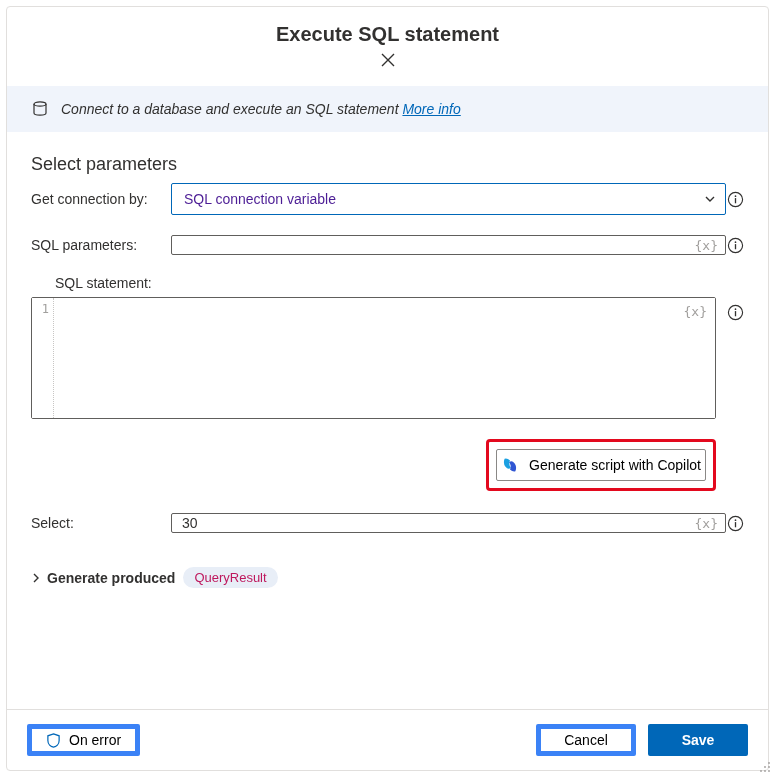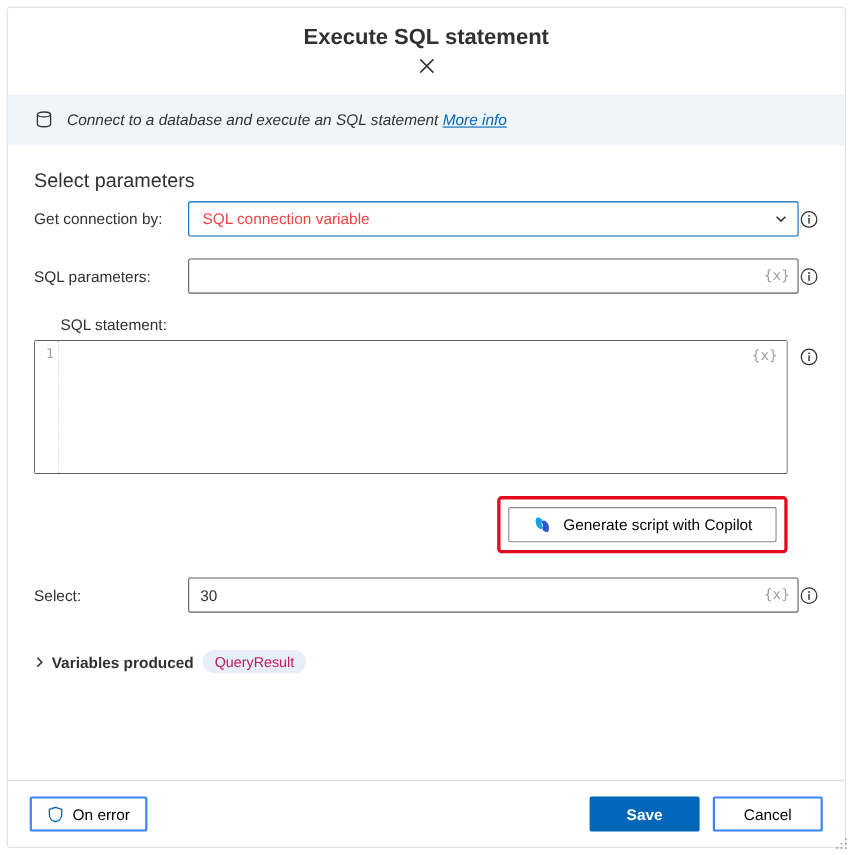--- a/index.html
+++ b/index.html
@@ -77,34 +77,34 @@
       flex: 1;
       position: relative;
     }
     .select-box {
       width: 100%;
       height: 32px;
       border: 1px solid #0067b8;
       border-radius: 2px;
       padding: 0 34px 0 12px;
       font-size: 14px;
-      color: #ef4444;
+      color: #4c1d95;
       display: flex;
       align-items: center;
       cursor: pointer;
       background: #fff;
     }
     .chev {
       position: absolute;
       right: 10px; top: 50%; transform: translateY(-50%);
       pointer-events: none;
     }
     .text-input {
       width: 100%;
-      height: 32px;
+      height: 20px;
       border: 1px solid #605e5c;
       border-radius: 2px;
       padding: 0 34px 0 10px;
       font-size: 14px;
       color: #323130;
       background: #fff;
     }
     .var-badge {
       position: absolute;
       right: 8px; top: 50%; transform: translateY(-50%);
@@ -174,21 +174,21 @@
       border: 3px solid #e3091e;
       border-radius: 4px;
       padding: 7px;
     }
     .copilot-btn {
       display: flex;
       align-items: center;
       gap: 10px;
       border: 1px solid #8a8886;
       border-radius: 2px;
-      padding: 6px 21px;
+      padding: 6px 4px;
       background: #fff;
       cursor: pointer;
       font-size: 14px;
     }
     .copilot-glyph {
       width: 18px; height: 18px;
     }
     .vars-row {
       display: flex;
       align-items: center;
@@ -214,21 +214,21 @@
     .footer {
       border-top: 1px solid #e1dfdd;
       padding: 14px 20px;
       display: flex;
       align-items: center;
       gap: 12px;
     }
     .btn {
       height: 32px;
       min-width: 100px;
-      border: 2px solid #3b82f6;
+      border: 5px solid #3b82f6;
       border-radius: 2px;
       background: #fff;
       font-size: 14px;
       cursor: pointer;
       display: flex; align-items: center; justify-content: center;
       gap: 8px;
       padding: 0 14px;
     }
     .btn-primary {
       background: #0067b8;
@@ -348,37 +348,37 @@
             <rect x="8.3" y="7.5" width="1.4" height="5.5" fill="#323130"></rect>
           </svg>
       </div>
     </div>
 
     <div class="vars-row">
       <div class="vars-toggle">
         <svg width="10" height="10" viewBox="0 0 10 10">
             <path d="M3 1 L7 5 L3 9" stroke="#323130" stroke-width="1.4" fill="none"></path>
           </svg>
-        <span>Variables produced</span>
+        <span>Generate produced</span>
       </div>
       <span class="var-pill">QueryResult</span>
     </div>
 
   </div>
 
   <div class="footer">
     <button class="btn">
       <svg width="15" height="15" viewBox="0 0 16 16">
           <path d="M8 1 L14 3 V8 C14 12 11 14.5 8 15 C5 14.5 2 12 2 8 V3 Z" fill="none" stroke="#0067b8" stroke-width="1.3"></path>
         </svg>
       <span>On error</span>
     </button>
     <div class="spacer"></div>
+    <button class="btn">Cancel</button>
     <button class="btn btn-primary">Save</button>
-    <button class="btn">Cancel</button>
     <svg class="resize-grip" viewBox="0 0 12 12">
       <circle cx="10" cy="2" r="0.9" fill="#a19f9d"></circle>
       <circle cx="6" cy="6" r="0.9" fill="#a19f9d"></circle>
         <circle cx="10" cy="6" r="0.9" fill="#a19f9d"></circle>
       <circle cx="2" cy="10" r="0.9" fill="#a19f9d"></circle>
         <circle cx="6" cy="10" r="0.9" fill="#a19f9d"></circle>
         <circle cx="10" cy="10" r="0.9" fill="#a19f9d"></circle>
     </svg>
   </div>
 

